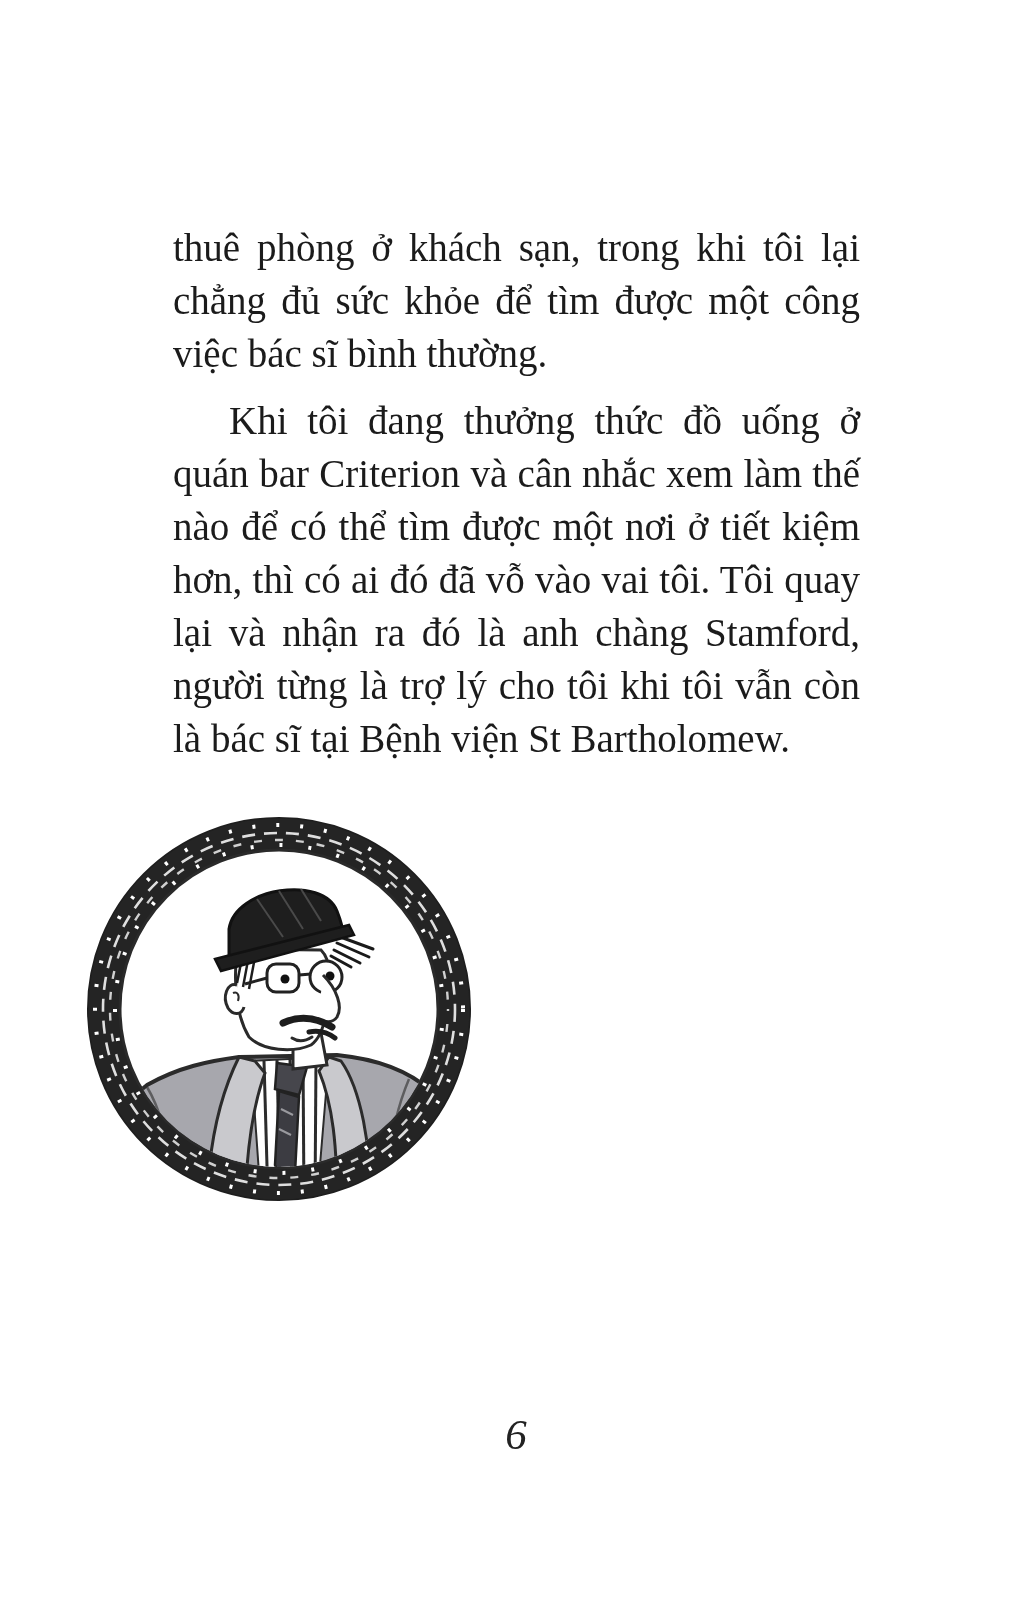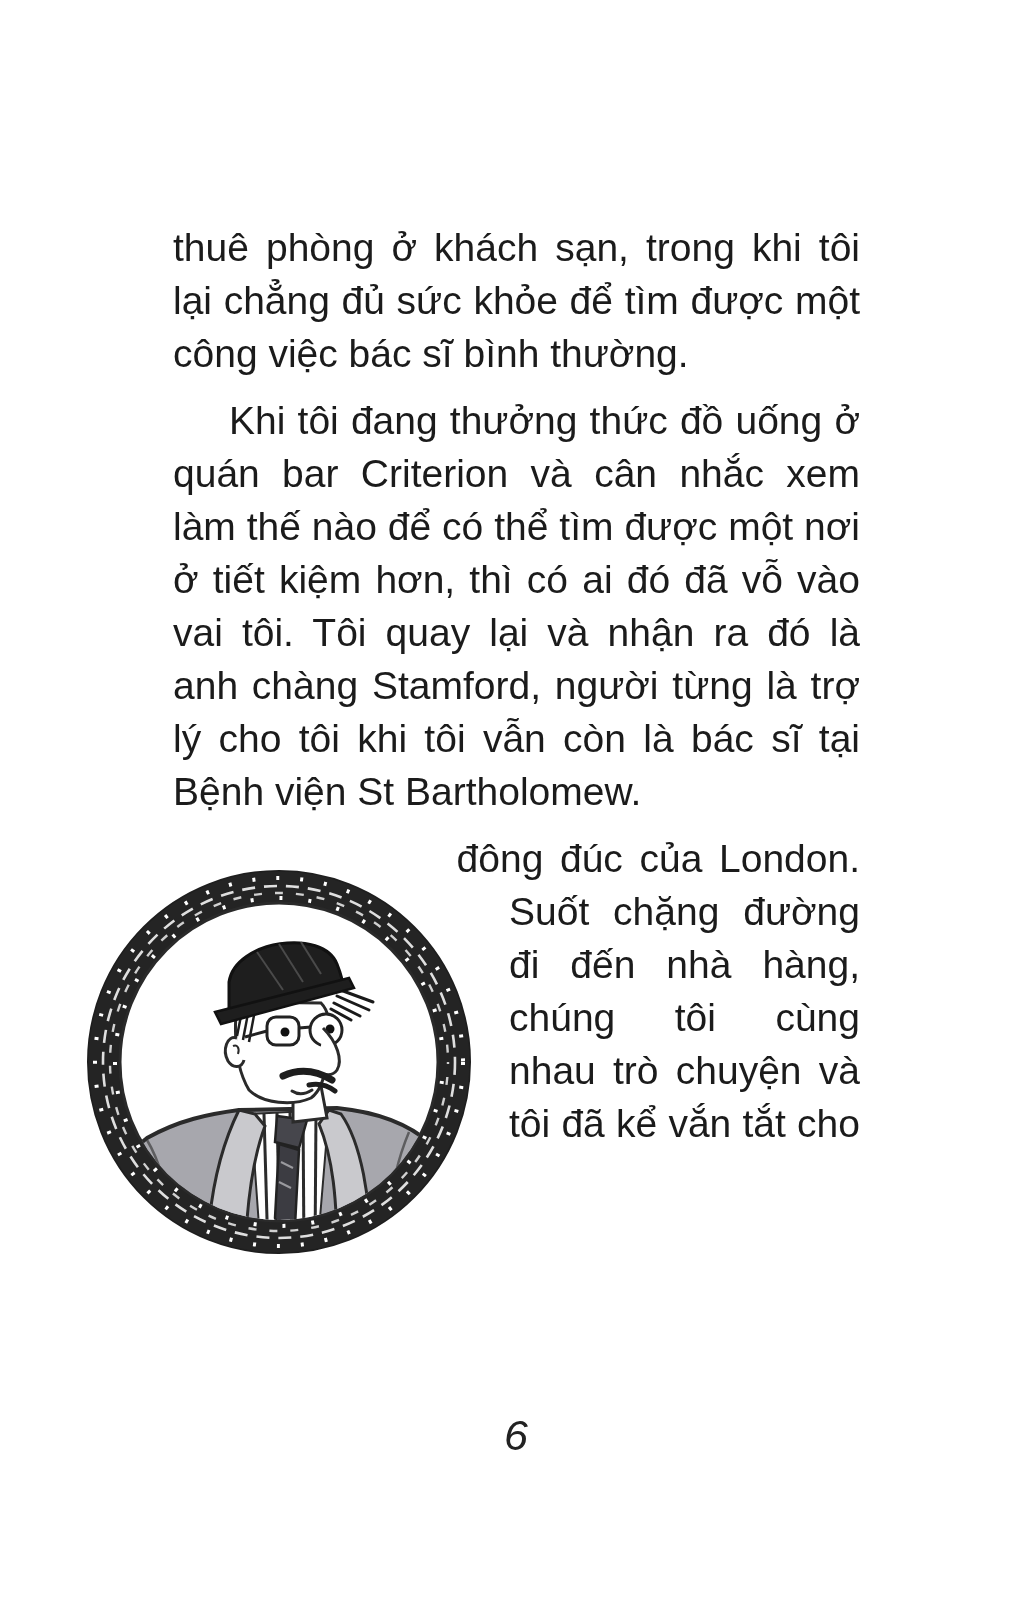--- a/index.html
+++ b/index.html
@@ -4,21 +4,21 @@
 <style>
   * { box-sizing: border-box; }
   html, body { margin: 0; padding: 0; background: #ffffff; }
 
   .page {
     position: relative;
     width: 1032px;
     height: 1607px;
     background: var(--page-bg, #ffffff);
     overflow: hidden;
-    font-family: Liberation Sans, sans-serif;
+    font-family: Liberation Serif, serif;
     color: var(--text-color, #1b1b1b);
     padding-left: 16px;
   }
 
   .text-column {
     position: absolute;
     left: 173px;
     top: 221px;
     width: 687px;
     font-size: 39px;
@@ -158,19 +158,18 @@
           <path d="M236 158 C250 172 256 190 250 200 C246 206 237 206 231 202" fill="#ffffff" stroke="#2a2a2a" stroke-width="3"></path>
 
           <path d="M196 206 Q220 195 245 210" fill="none" stroke="#1d1d1d" stroke-width="7" stroke-linecap="round"></path>
           <path d="M222 215 Q236 212 248 221" fill="none" stroke="#1d1d1d" stroke-width="5" stroke-linecap="round"></path>
 
           <path d="M205 221 Q214 227 225 220" fill="none" stroke="#2a2a2a" stroke-width="3" stroke-linecap="round"></path>
         </g>
       </svg>
     </div>
 
-    <p class="para wrapped">đông đúc của London. Suốt chặng đường đi đến nhà hàng, chúng tôi cùng nhau trò chuyện và tôi đã kể vắn tắt cho</p>
 
   </div>
 
   <div class="page-number">6</div>
 
 </div>
 
 </body></html>

